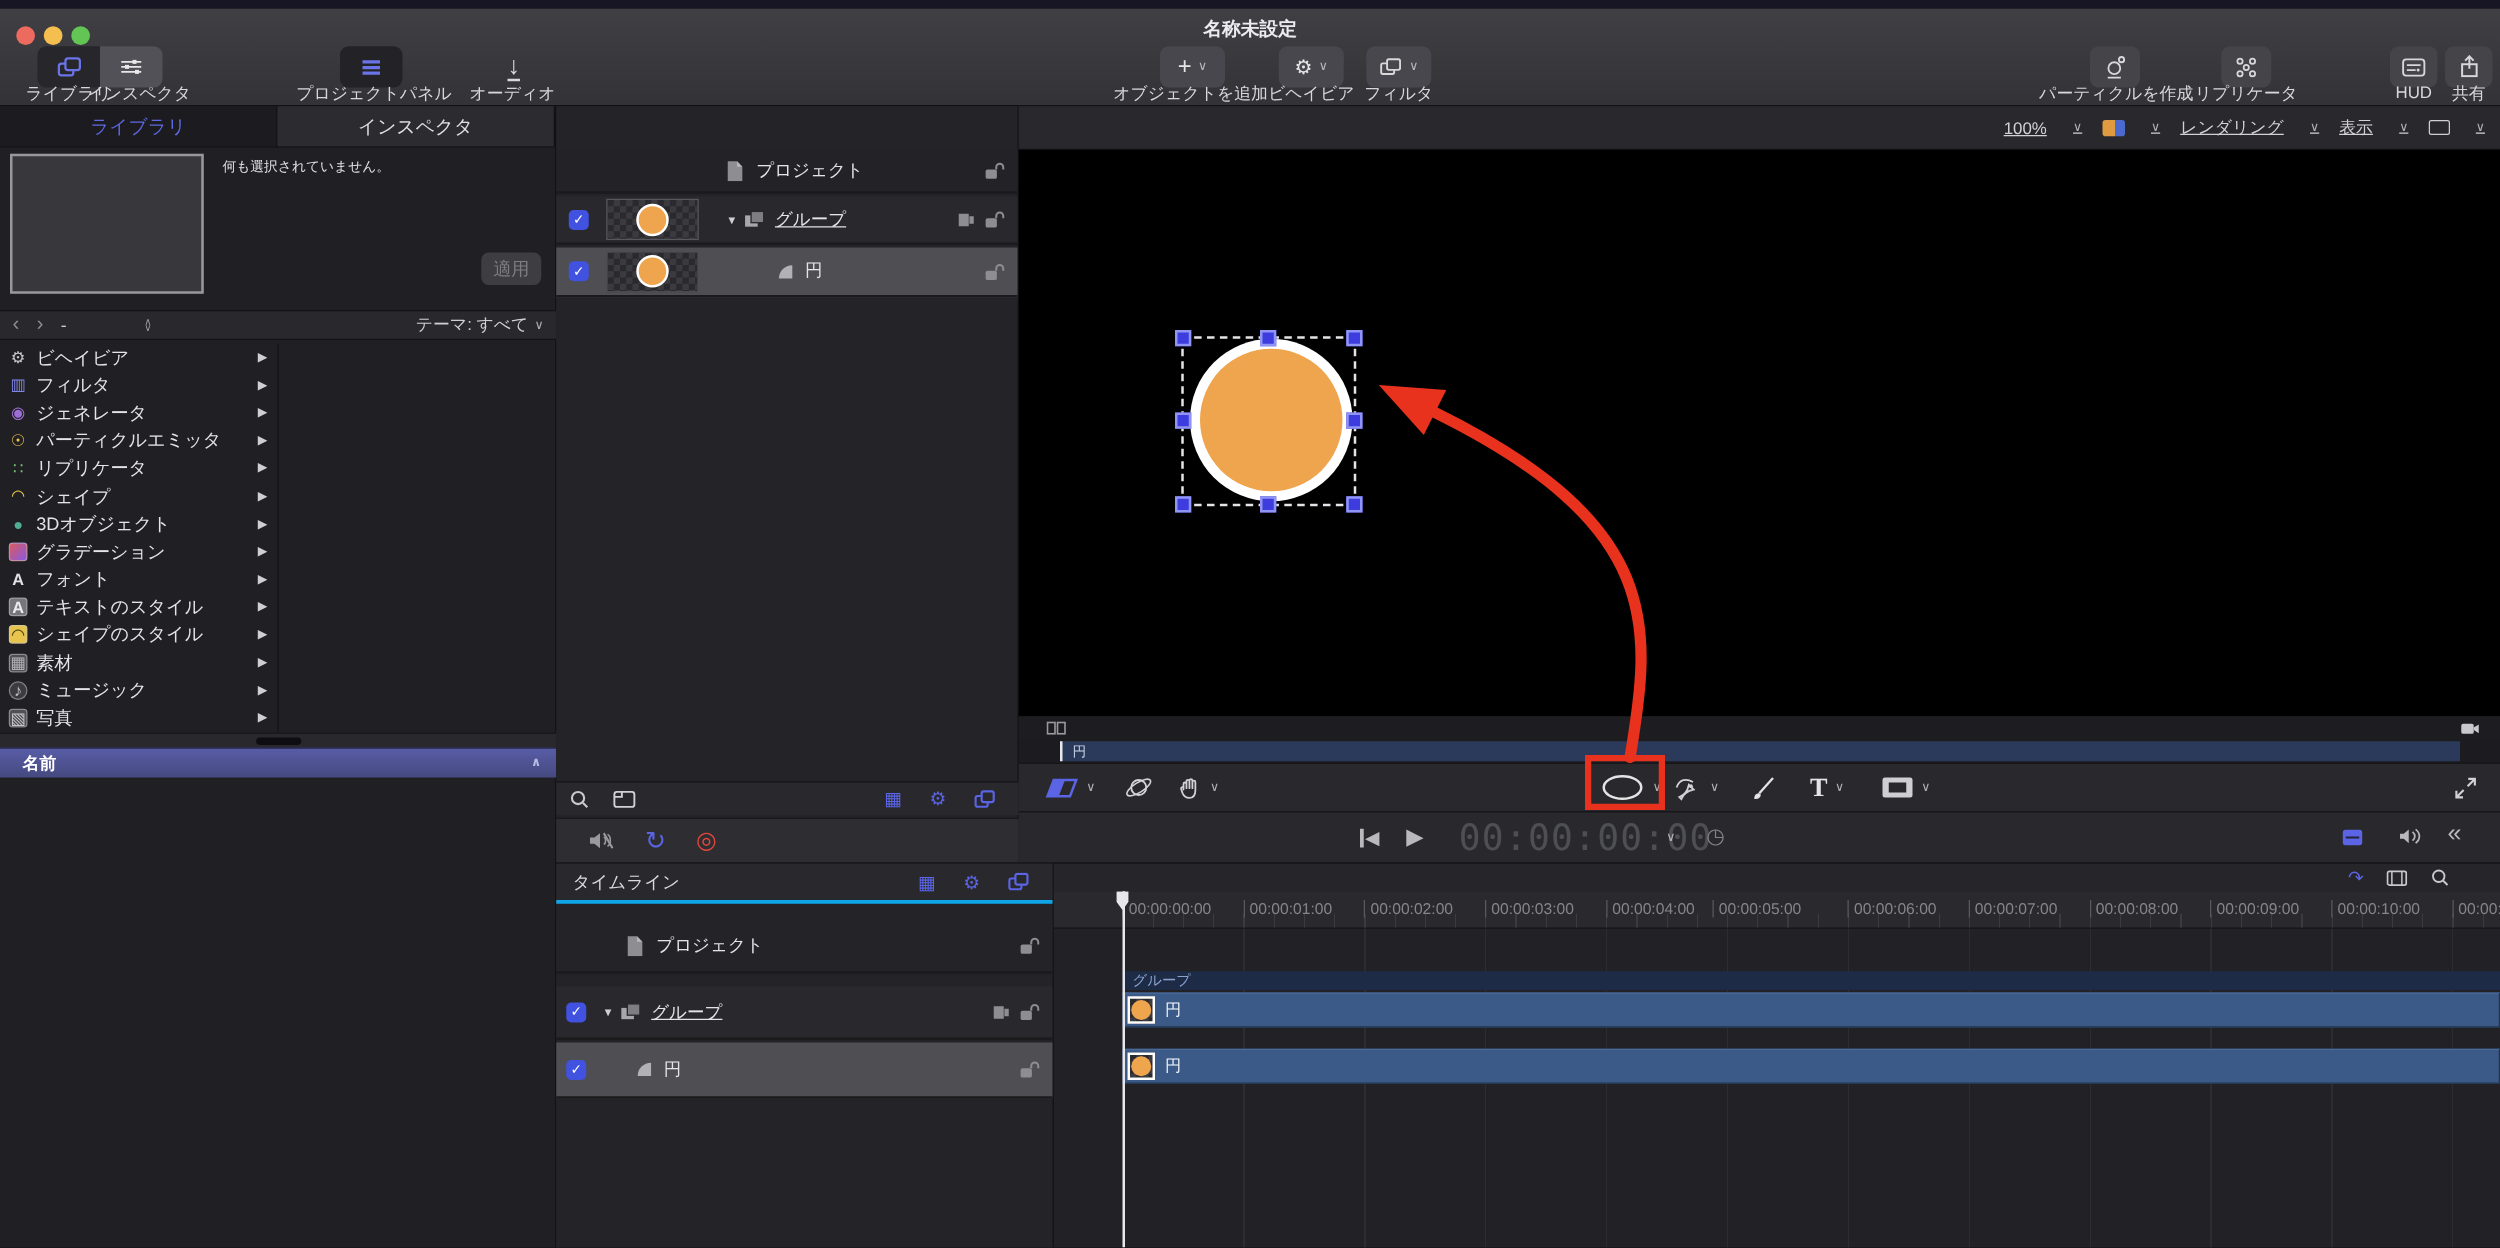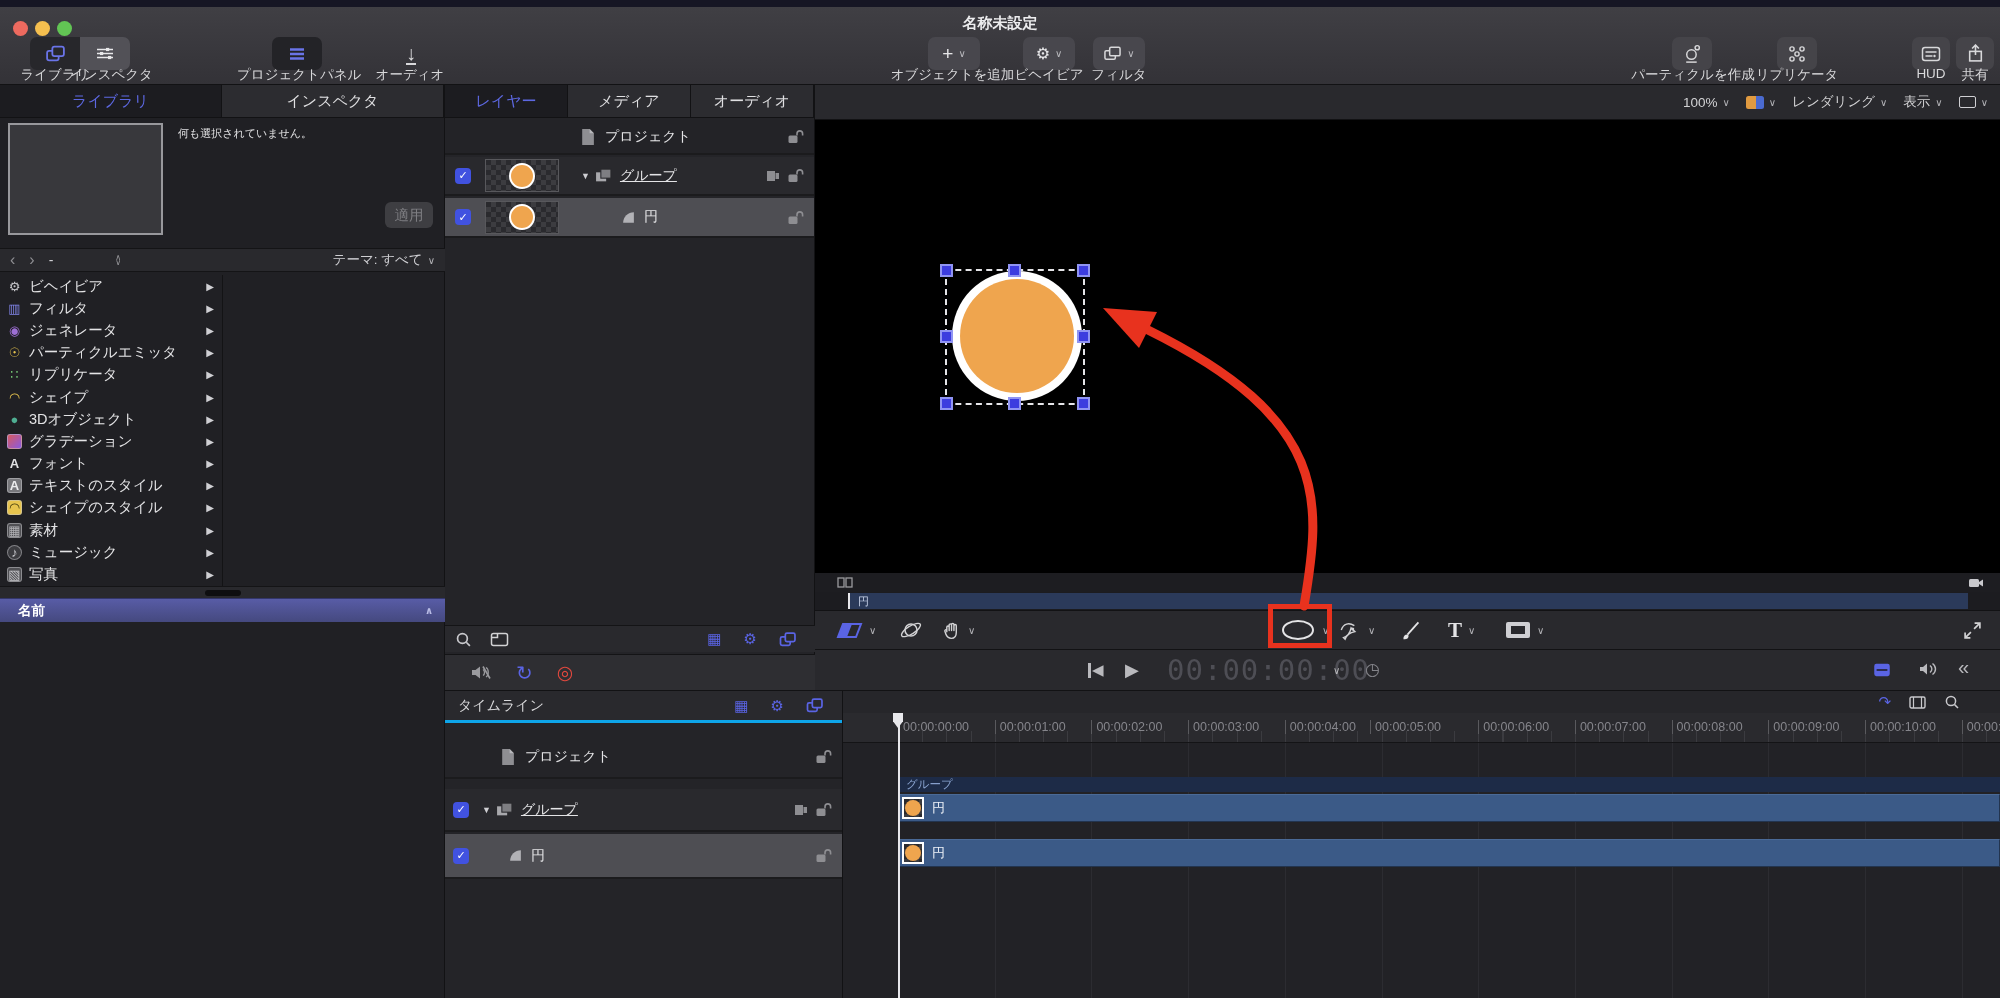--- a/index.html
+++ b/index.html
@@ -59,21 +59,21 @@
   .sel-row { background:#4e4e53 !important; }
   .disc { font-size:9px; color:#cfcfd3; }
   #search-row { position:absolute; left:0; top:540px; width:370px; height:27px; background:#29292d; border-top:1px solid #141416; display:flex; align-items:center; padding:0 10px; gap:18px; }
   #audio-row { position:absolute; left:0; top:569px; width:370px; height:36px; background:#2e2e32; border-top:1px solid #141416; display:flex; align-items:center; padding-left:25px; gap:24px; }
   .blue-ic { color:#5a64e4; font-size:15px; }
   .mini-icons { margin-left:auto; display:flex; gap:22px; align-items:center; padding-right:8px; }
 
   
   #canvas-col { position:absolute; left:815px; top:85px; width:1185px; height:605px; }
   #canvas-status { position:absolute; left:0; top:0; width:100%; height:35px; background:#29292d; border-bottom:1px solid #121214; display:flex; align-items:center; justify-content:flex-end; gap:16px; padding-right:12px; font-size:13.5px; color:#d2d2d4; }
-  .status-item { display:flex; align-items:center; gap:5px; }
+  .status-item { display:flex; align-items:center; gap:21px;text-decoration:underline; }
   #canvas-black { position:absolute; left:0; top:35px; width:100%; height:453px; background:#000; overflow:hidden; }
   #sel-box { position:absolute; left:130px; top:149px; width:140px; height:136px; border:2px dashed #e4e4e8; }
   .handle { position:absolute; width:13px; height:13px; background:#3c3cdf; border:2px solid #9094f2; }
   #canvas-circle { position:absolute; left:137px; top:151px; width:130px; height:130px; border-radius:50%; background:#fff; display:flex; align-items:center; justify-content:center; }
   #canvas-circle .inner { width:114px; height:114px; border-radius:50%; background:#efa54e; }
   #frame-row { position:absolute; left:0; top:488px; width:100%; height:19px; background:#1d1d21; display:flex; align-items:center; }
   #mini-tl { position:absolute; left:0; top:507px; width:100%; height:18px; background:#1c1c20; }
   #mini-bar { position:absolute; left:33px; top:1px; width:1120px; height:16px; background:#2b3a5a; border-left:2px solid #e8e8ec; display:flex; align-items:center; padding-left:8px; font-size:11px; color:#c8d2e8; }
   #canvas-tools { position:absolute; left:0; top:525px; width:100%; height:40px; background:#29292d; border-top:1px solid #121214; border-bottom:1px solid #121214; }
   .tool { position:absolute; top:0; height:38px; display:flex; align-items:center; gap:6px; color:#d2d2d4; }
@@ -319,25 +319,20 @@
       <span class="pill"></span>
     </div>
 
   <div id="name-bar">
     <span>名前</span>
     <span class="chev">∧</span>
   </div>
 </div>
 
 <div id="mid-panel">
-  <div class="tabs">
-    <div class="tab sel">レイヤー</div>
-    <div class="tab">メディア</div>
-    <div class="tab">オーディオ</div>
-  </div>
 
   <div class="layer-row" style="top:35px;height:35px;background:#232327">
     <svg style="margin-left:135px" width="15" height="17" viewBox="0 0 14 16">
         <path d="M2 1h7l4 4v11H2z" fill="#8e8e92"></path>
         <path d="M9 1v4h4" fill="#b8b8bc"></path>
       </svg>
     <span class="row-label" style="margin-left:10px">プロジェクト</span>
     <svg class="lock" width="17" height="15" viewBox="0 0 17 14">
         <rect x="1.5" y="6" width="9" height="7.5" rx="1.5" fill="#8e8e92"></rect>
         <path d="M10 6V4.2a2.8 2.8 0 015.6 0V6" stroke="#8e8e92" fill="none" stroke-width="1.6"></path>

